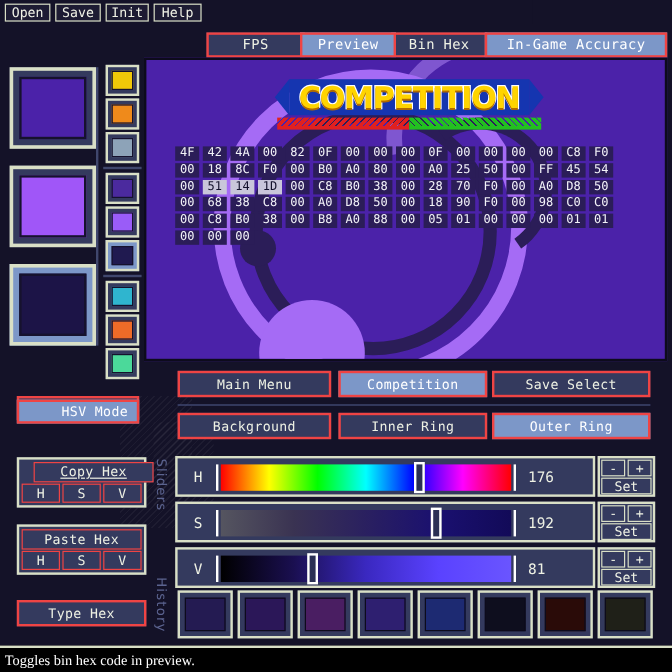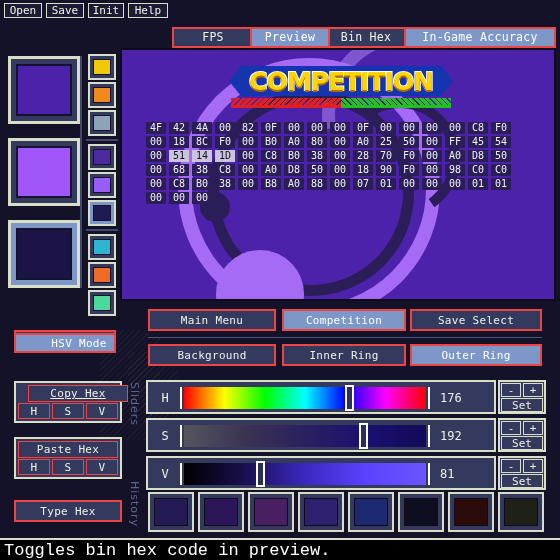--- a/index.html
+++ b/index.html
@@ -190,24 +190,24 @@
   .hsw{
     position:absolute;box-sizing:border-box;
     border:2px solid #d9dfc6;background:#343a5e;padding:4px;
   }
   .hsw>div{width:100%;height:100%;box-sizing:border-box;border:1px solid #0d0b1c;}
 
   
   #statusbar{
     position:absolute;left:0;top:538px;width:560px;height:22px;
     background:#000000;border-top:2px solid #d9dfc6;
-    color:#ffffff;font-size:17px;
+    color:#ffffff;font-size:12px;
     display:flex;align-items:center;padding-left:4px;
     box-sizing:border-box;
-    font-family:Liberation Mono, monospace;
+    font-family:Liberation Serif, serif;
   }
 </style>
 </head>
 <body>
 
 <div id="root">
 
   <div class="hatch" style="left:100px;top:330px;width:60px;height:110px;"></div>
   <div class="hatch" style="left:128px;top:352px;width:50px;height:70px;"></div>
 
@@ -314,21 +314,21 @@
         <div class="hexrow">
           <div class="hexcell">00</div>
           <div class="hexcell">C8</div>
           <div class="hexcell">B0</div>
           <div class="hexcell">38</div>
           <div class="hexcell">00</div>
           <div class="hexcell">B8</div>
           <div class="hexcell">A0</div>
           <div class="hexcell">88</div>
           <div class="hexcell">00</div>
-          <div class="hexcell">07</div>
+          <div class="hexcell">05</div>
           <div class="hexcell">01</div>
           <div class="hexcell">00</div>
           <div class="hexcell">00</div>
           <div class="hexcell">00</div>
           <div class="hexcell">01</div>
           <div class="hexcell">01</div>
         </div>
         <div class="hexrow">
           <div class="hexcell">00</div>
           <div class="hexcell">00</div>

